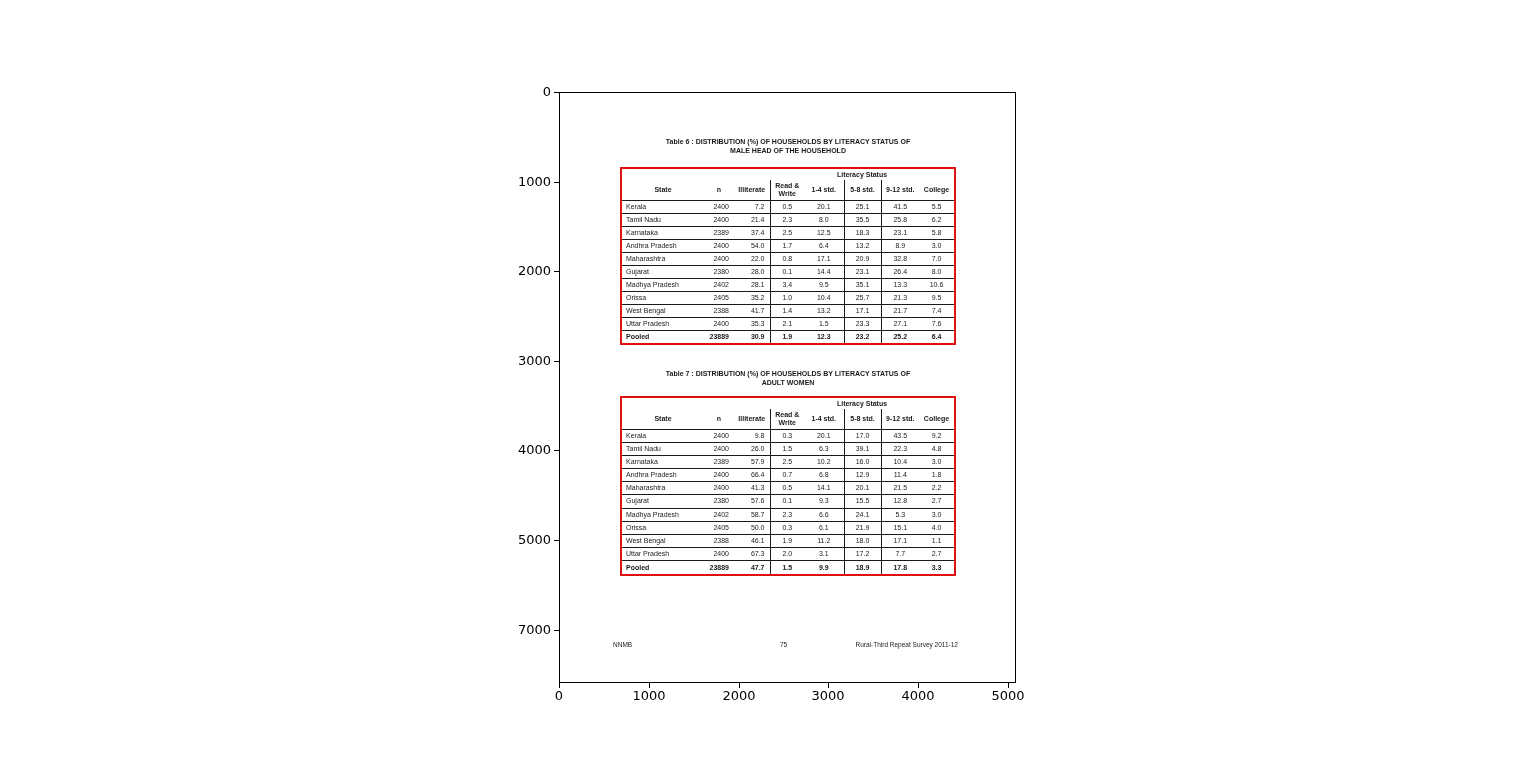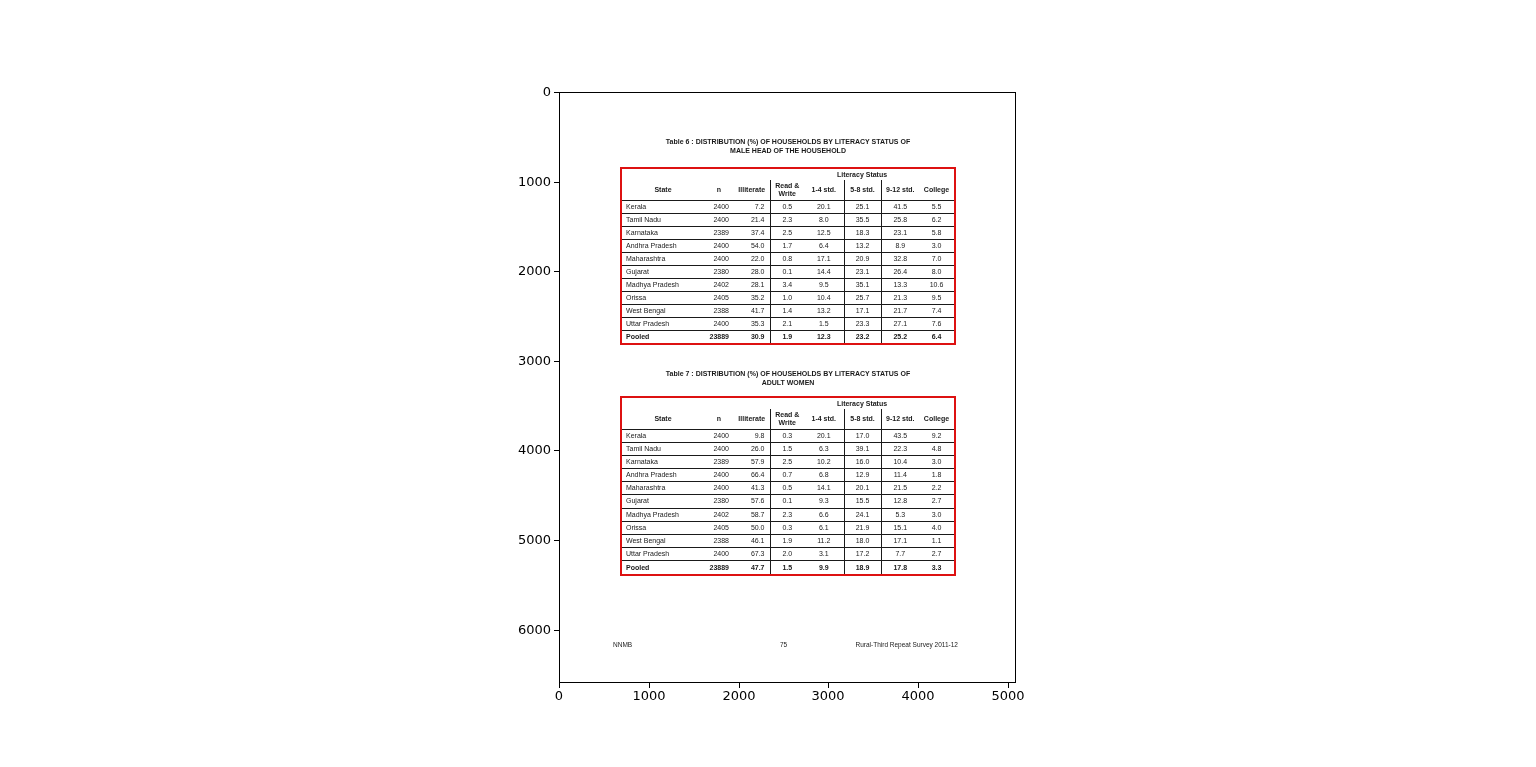--- a/index.html
+++ b/index.html
@@ -50,21 +50,21 @@
   <div class="ytick-mark" style="left:554px;top:450px"></div>
   <div class="ytick-mark" style="left:554px;top:540px"></div>
   <div class="ytick-mark" style="left:554px;top:630px"></div>
 
   <div class="ytick-label" style="left:481px;top:85px">0</div>
   <div class="ytick-label" style="left:481px;top:175px">1000</div>
   <div class="ytick-label" style="left:481px;top:264px">2000</div>
   <div class="ytick-label" style="left:481px;top:354px">3000</div>
   <div class="ytick-label" style="left:481px;top:443px">4000</div>
   <div class="ytick-label" style="left:481px;top:533px">5000</div>
-  <div class="ytick-label" style="left:481px;top:623px">6000</div>
+  <div class="ytick-label" style="left:481px;top:623px">7000</div>
 
   <div class="xtick-mark" style="left:559px;top:683px"></div>
   <div class="xtick-mark" style="left:649px;top:683px"></div>
   <div class="xtick-mark" style="left:739px;top:683px"></div>
   <div class="xtick-mark" style="left:828px;top:683px"></div>
   <div class="xtick-mark" style="left:918px;top:683px"></div>
   <div class="xtick-mark" style="left:1008px;top:683px"></div>
 
   <div class="xtick-label" style="left:524px;top:689px">0</div>
   <div class="xtick-label" style="left:614px;top:689px">1000</div>

